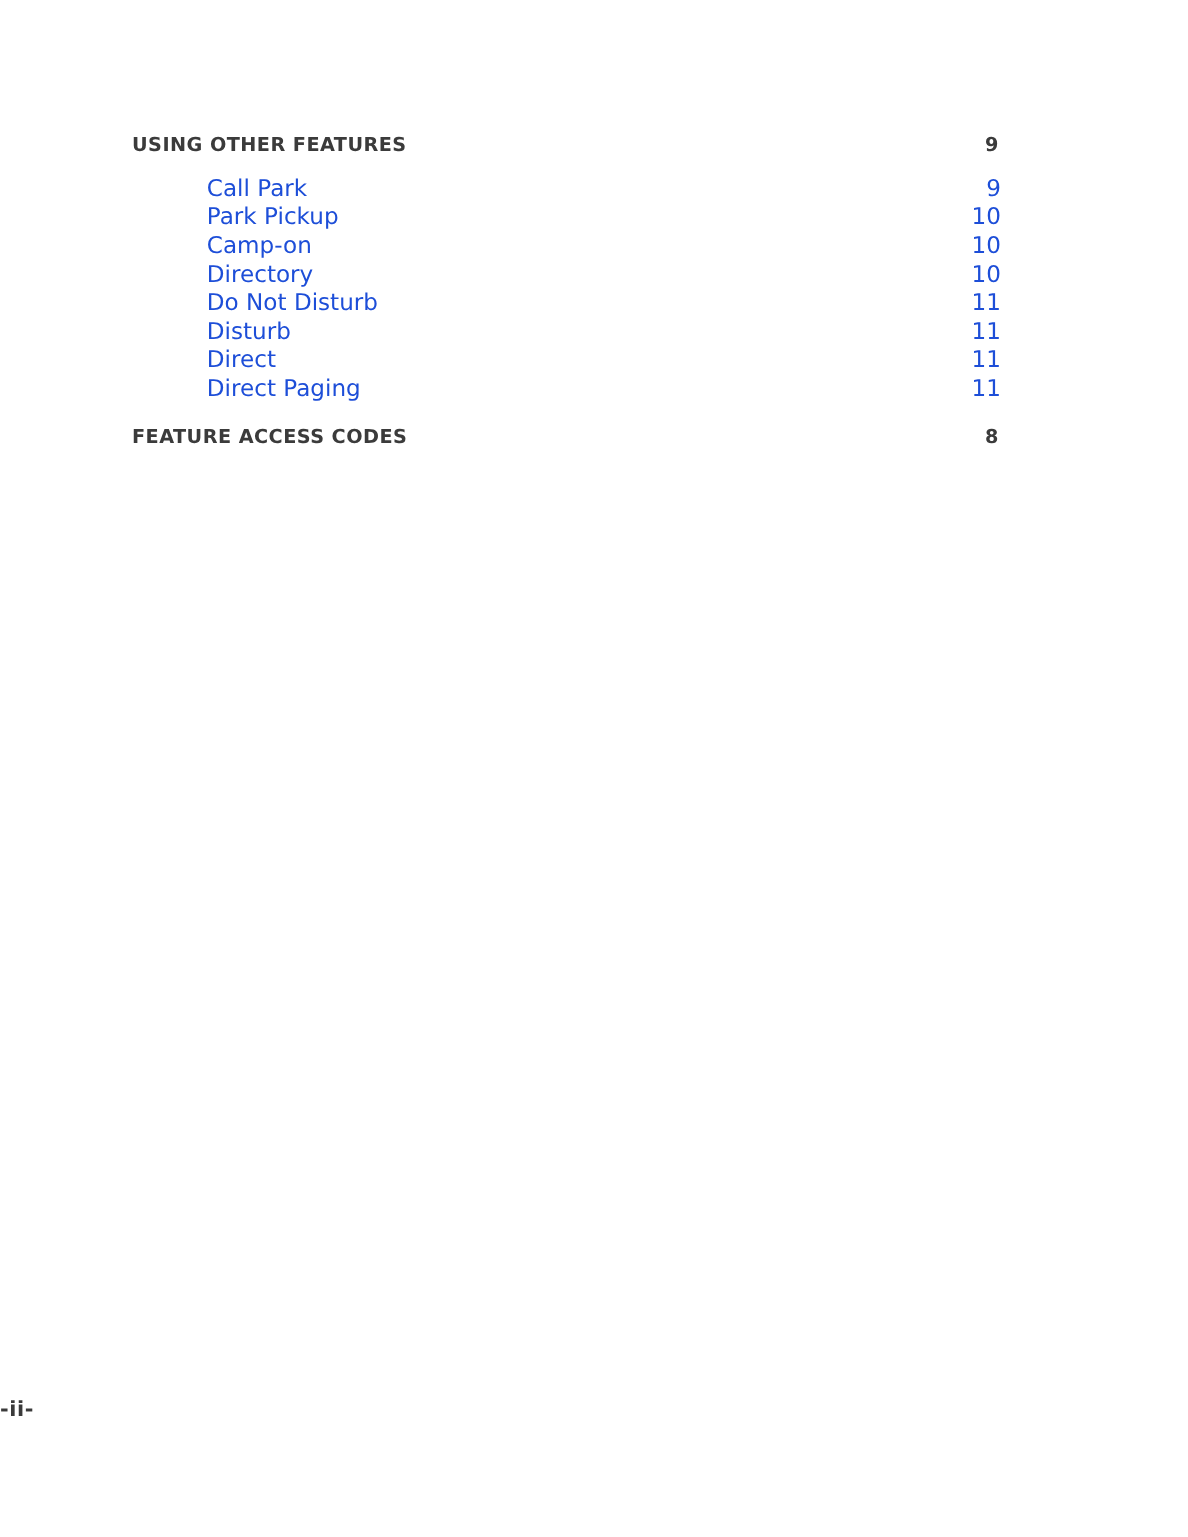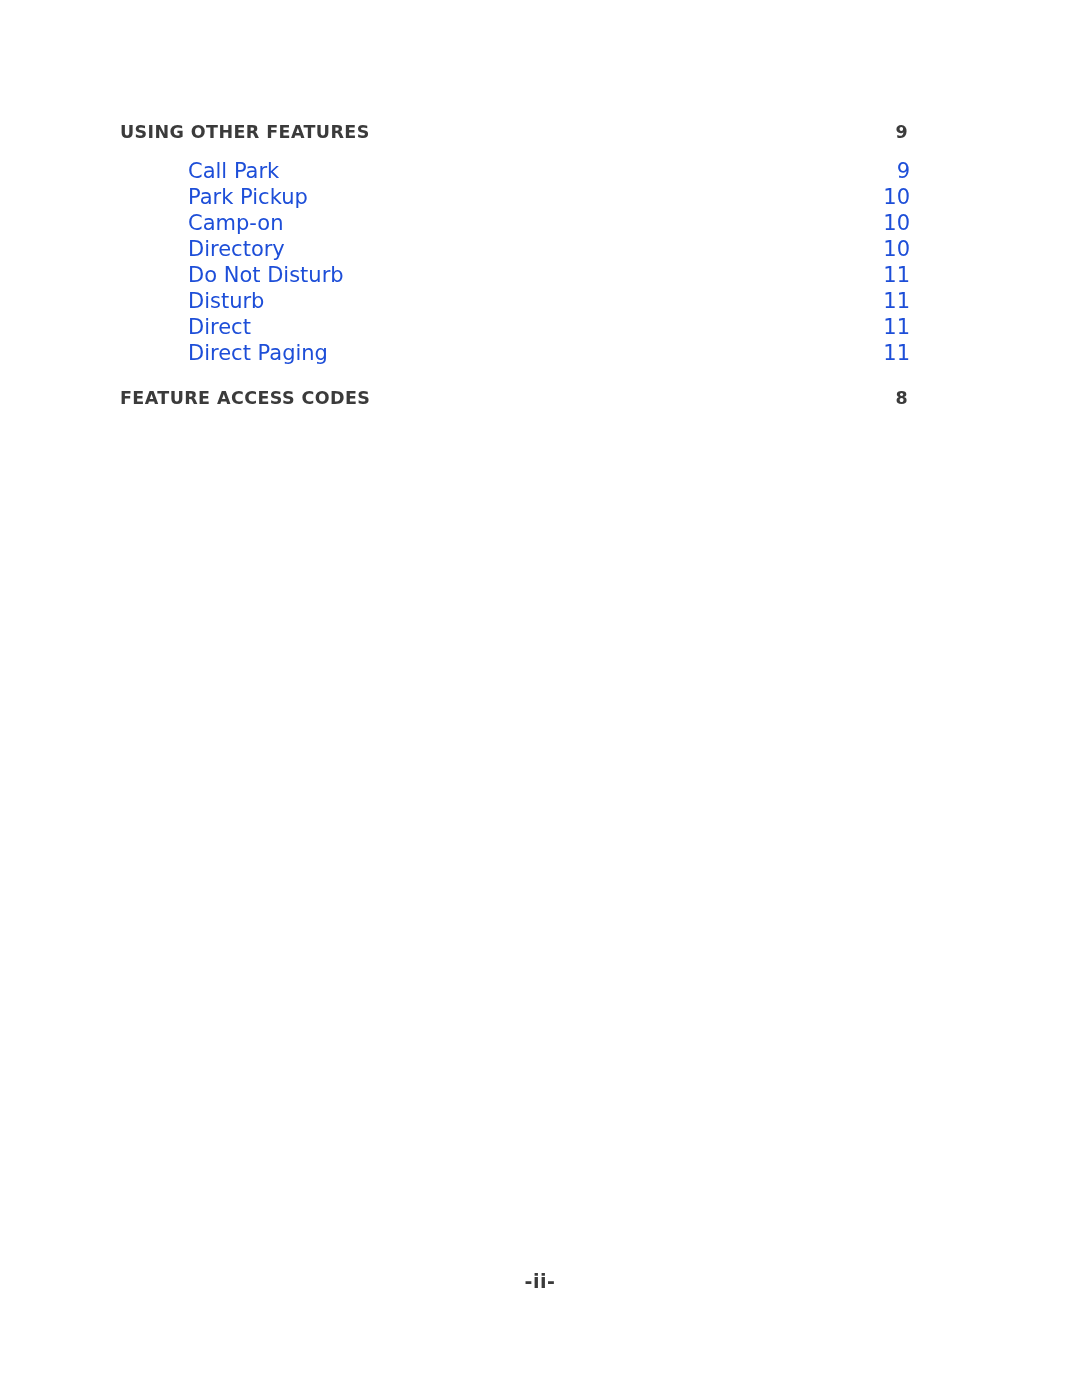--- a/index.html
+++ b/index.html
@@ -69,21 +69,21 @@
     margin-bottom: 22px;
   }
   .section-gap {
     margin-top: 0px;
   }
   .footer {
     position: absolute;
     left: 0;
     top: 1270px;
     width: 1080px;
-    text-align: center;
+    text-align: left;
     font-size: 19px;
     font-weight: bold;
     color: #3a3a3a;
     letter-spacing: 0.5px;
   }
 </style>
 </head>
 <body>
 
 <div class="page">

